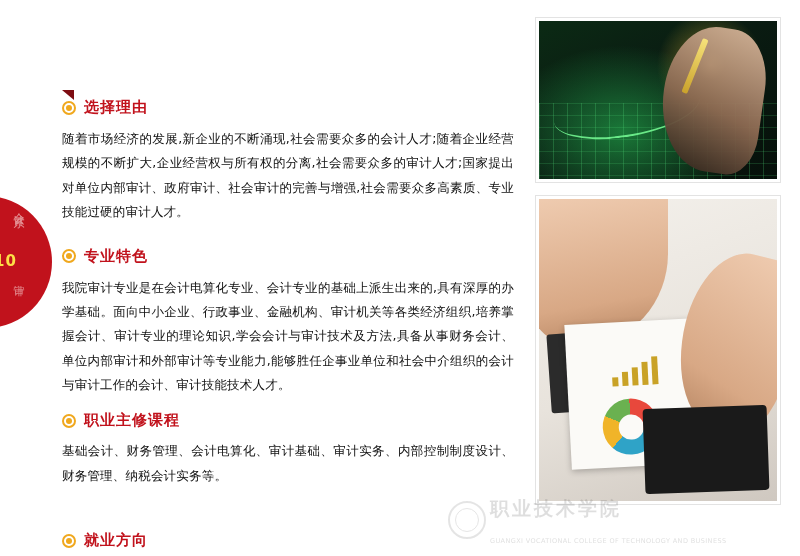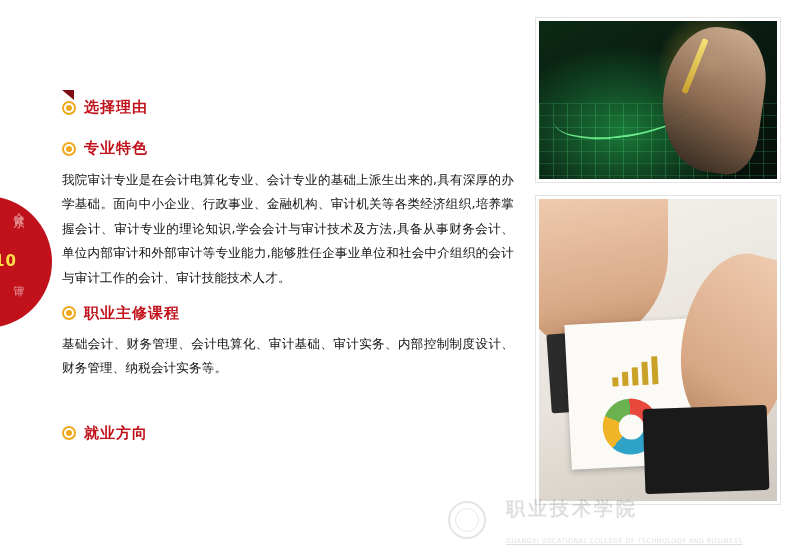--- a/index.html
+++ b/index.html
@@ -326,21 +326,21 @@
   .footer-wm {
     position: absolute;
     left: 448px;
     top: 494px;
     width: 340px;
     height: 52px;
     opacity: .22;
     color: #7b7b7b;
     display: flex;
     align-items: center;
-    gap: 20px;
+    gap: 4px;
   }
   .wm-seal {
     width: 34px; height: 34px;
     border-radius: 50%;
     border: 2px solid #8a8a8a;
     position: relative;
     flex: none;
   }
   .wm-seal::after {
     content: "";
@@ -353,21 +353,20 @@
     font-size: 19px;
     font-weight: bold;
     letter-spacing: 3px;
     color: #6f6f6f;
   }
   .wm-text-en {
     font-size: 6.5px;
     letter-spacing: .4px;
     color: #6f6f6f;
     margin-top: 15px;
-    text-decoration: underline;
   }
   .wm-stack { display: flex; flex-direction: column; }
 </style>
 </head>
 <body>
 
 <div class="page">
 
   <div class="side-tab">
     <div class="side-tab-inner">
@@ -379,20 +378,21 @@
 
   <div class="banner-shadow"></div>
 
   <div class="content">
 
     <div class="section s1">
       <div class="sec-head">
         <span class="bullet"></span>
         <span class="sec-title">选择理由</span>
       </div>
+      <div class="sec-body">随着市场经济的发展,新企业的不断涌现,社会需要众多的会计人才;随着企业经营规模的不断扩大,企业经营权与所有权的分离,社会需要众多的审计人才;国家提出对单位内部审计、政府审计、社会审计的完善与增强,社会需要众多高素质、专业技能过硬的审计人才。</div>
     </div>
 
     <div class="section s2">
       <div class="sec-head">
         <span class="bullet"></span>
         <span class="sec-title">专业特色</span>
       </div>
       <div class="sec-body">我院审计专业是在会计电算化专业、会计专业的基础上派生出来的,具有深厚的办学基础。面向中小企业、行政事业、金融机构、审计机关等各类经济组织,培养掌握会计、审计专业的理论知识,学会会计与审计技术及方法,具备从事财务会计、单位内部审计和外部审计等专业能力,能够胜任企事业单位和社会中介组织的会计与审计工作的会计、审计技能技术人才。</div>
     </div>
 

